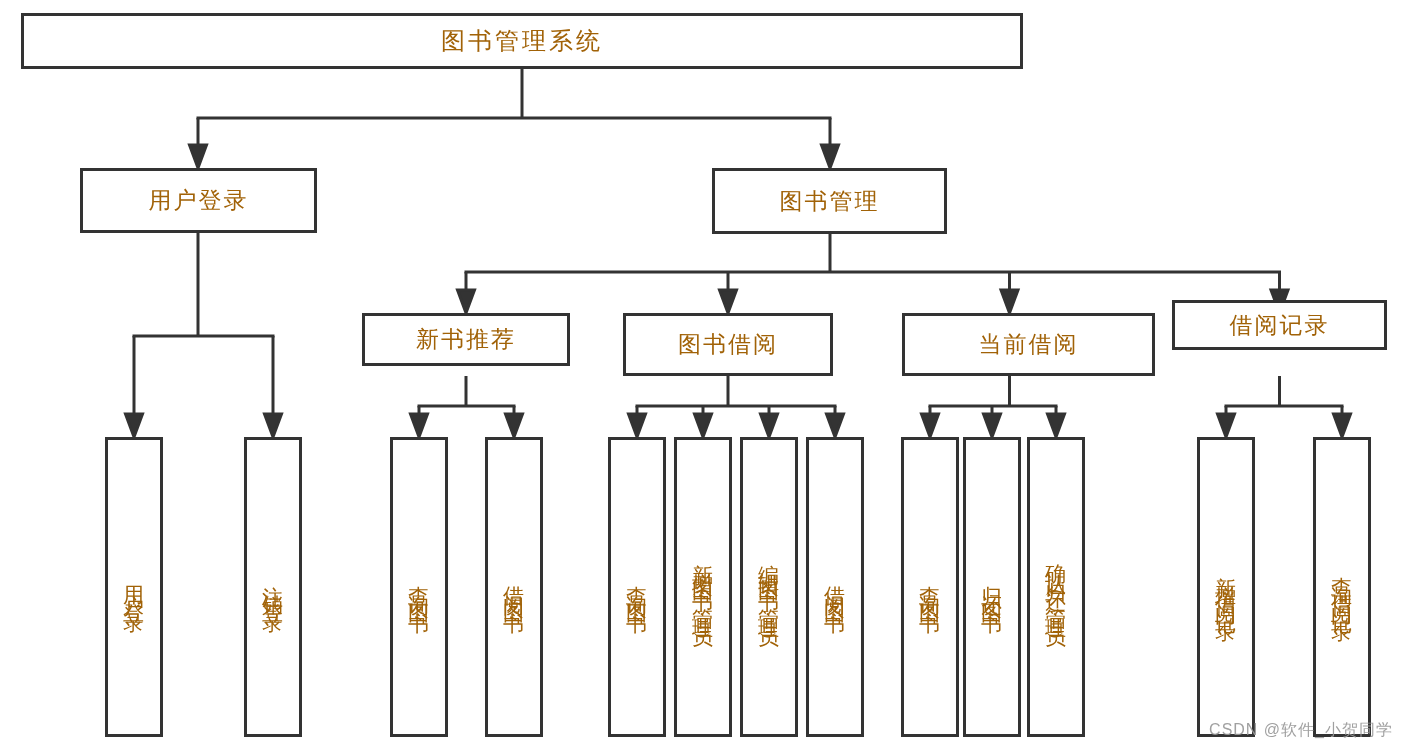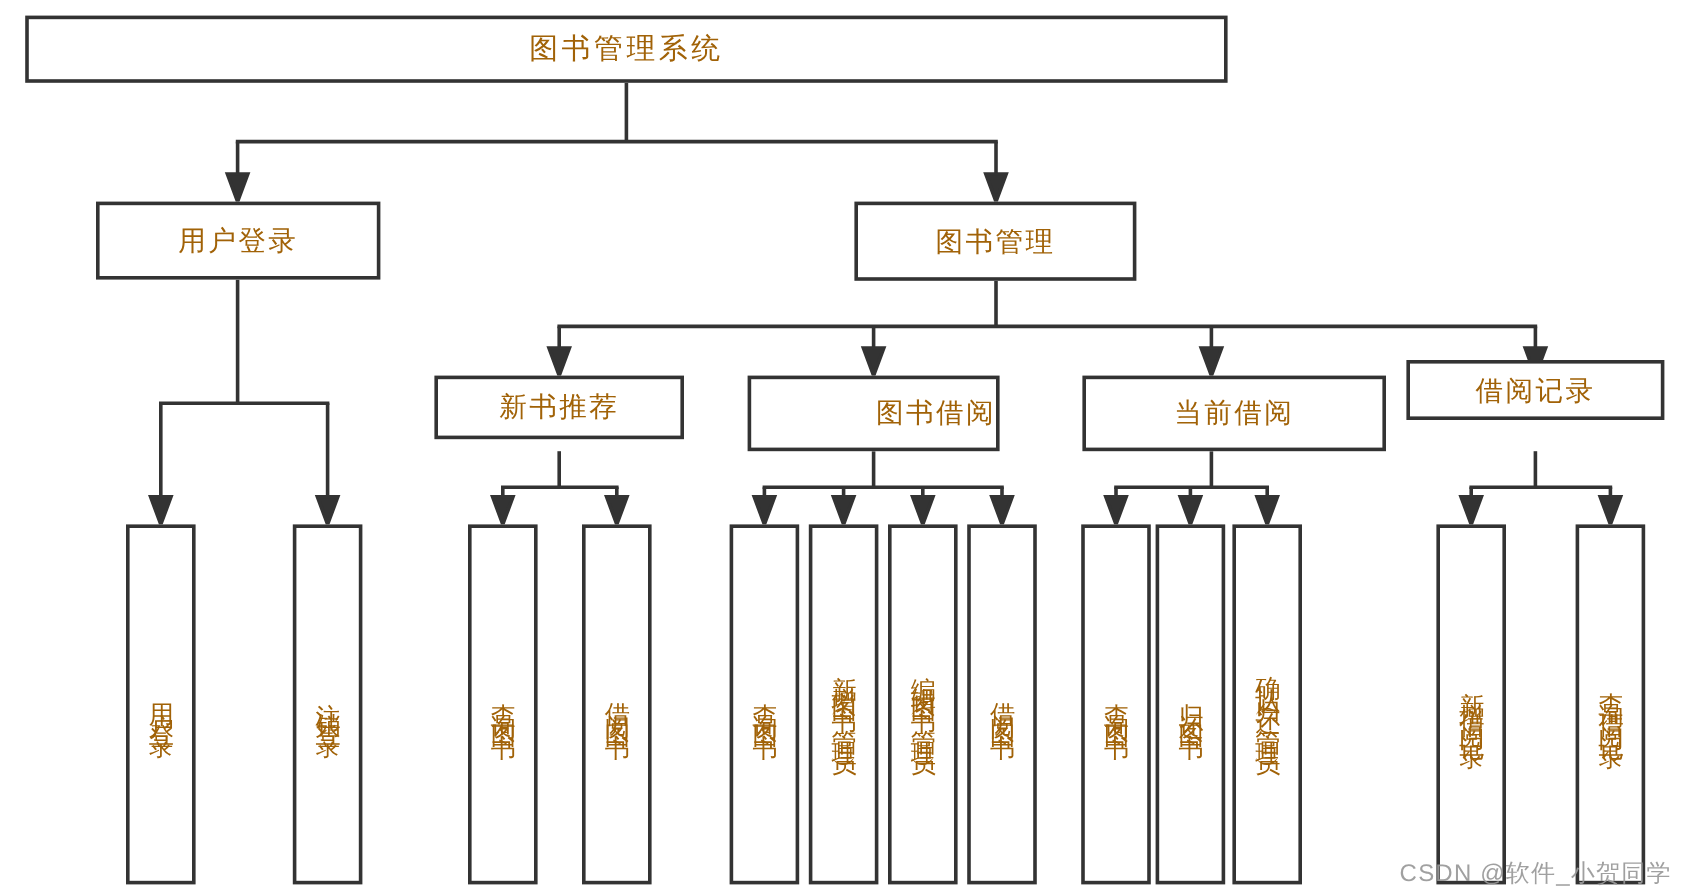--- a/index.html
+++ b/index.html
@@ -33,21 +33,21 @@
     writing-mode:vertical-rl;
     text-orientation:mixed;
     font-size:21px;
     letter-spacing:9px;
     line-height:1;
   }
   .watermark{
     position:absolute;
     right:12px;
     bottom:6px;
-    font-size:20px;
+    font-size:16px;
     letter-spacing:1px;
     color:rgba(152,152,152,0.92);
     z-index:5;
     white-space:nowrap;
   }
 </style>
 </head>
 <body>
 
 <div id="stage">
@@ -161,21 +161,21 @@
   <div class="node" style="left:80px;top:168px;width:237px;height:65px;">
     <span class="htext">用户登录</span>
   </div>
   <div class="node" style="left:712px;top:168px;width:235px;height:66px;">
     <span class="htext">图书管理</span>
   </div>
 
   <div class="node" style="left:362px;top:313px;width:208px;height:53px;">
     <span class="htext">新书推荐</span>
   </div>
-  <div class="node" style="left:623px;top:313px;width:210px;height:63px;justify-content:flex-end;">
+  <div class="node" style="left:623px;top:313px;width:210px;height:63px;">
     <span class="htext">图书借阅</span>
   </div>
   <div class="node" style="left:902px;top:313px;width:253px;height:63px;">
     <span class="htext">当前借阅</span>
   </div>
   <div class="node" style="left:1172px;top:300px;width:215px;height:50px;">
     <span class="htext">借阅记录</span>
   </div>
 
   <div class="node" style="left:105px;top:437px;width:58px;height:300px;">

